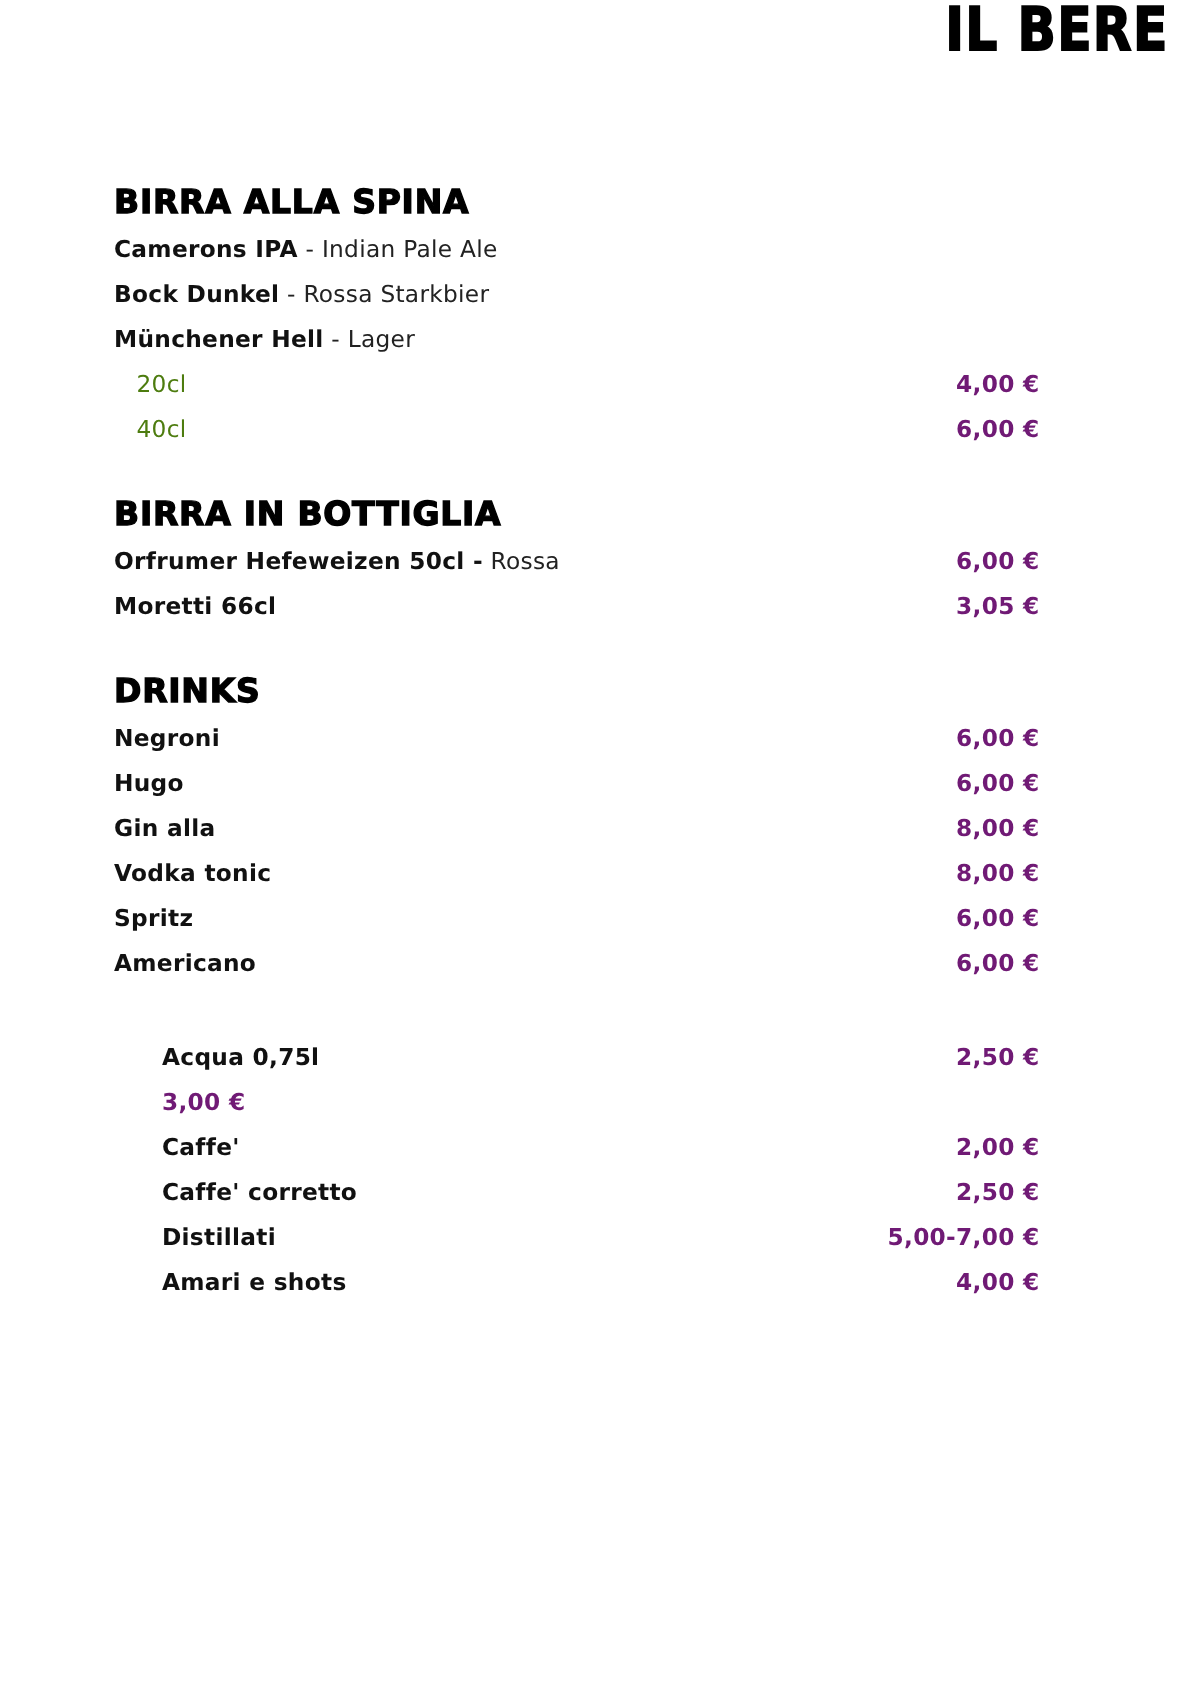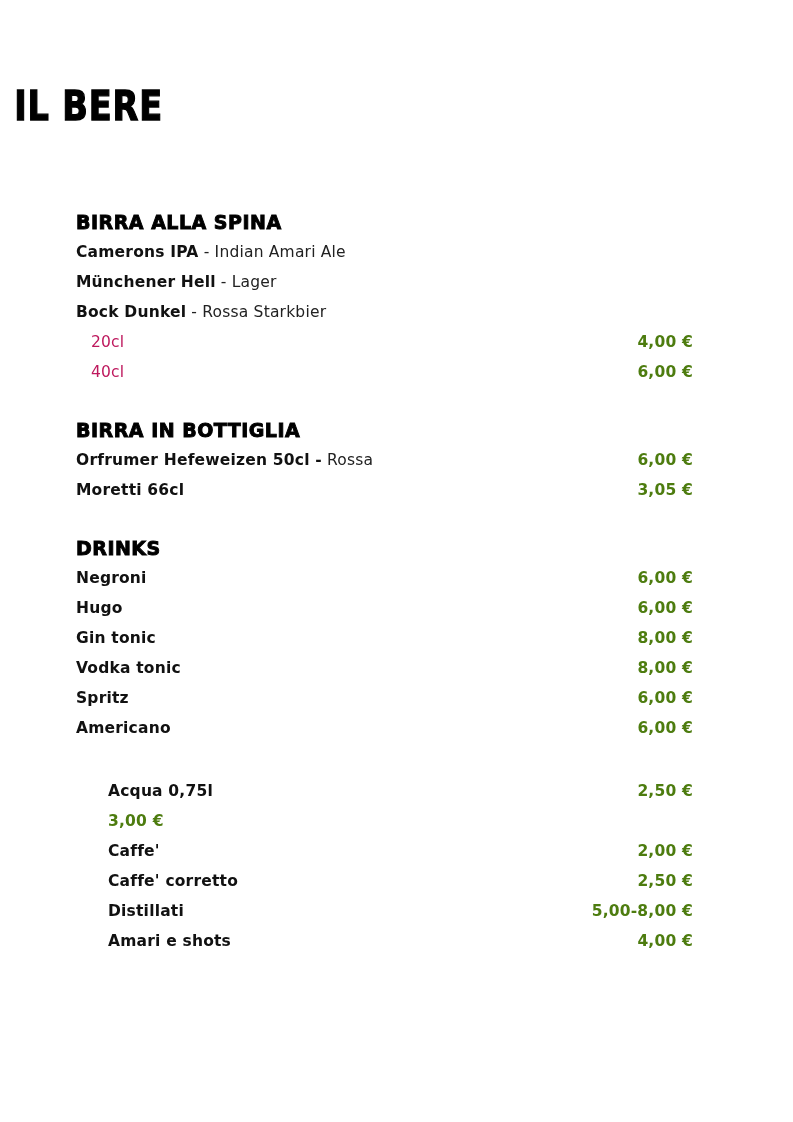--- a/index.html
+++ b/index.html
@@ -8,85 +8,85 @@
     background:#ffffff;
     font-family:"DejaVu Sans", sans-serif;
     color:#151515;
   }
   .page {
     position:relative;
     width:793px; height:1122px;
     overflow:hidden;
     background:#ffffff;
   }
-  .title-wrap { padding-top:86px; text-align:left; }
+  .title-wrap { text-align:right; }
   .menu-title {
     display:inline-block;
     font-size:40px;
     line-height:40px;
     font-weight:bold;
     letter-spacing:1px;
     color:#000;
     -webkit-text-stroke:1.3px #000;
     transform:scaleX(0.84);
     transform-origin:center;
     white-space:nowrap;
   }
   .content { margin:0 100px 0 76px; }
   .section { margin-top:28px; }
   .section.first { margin-top:81px; }
   .section.no-heading { margin-top:33px;margin-left:32px; }
   .section-heading {
     margin:0;
-    font-size:19px;
+    font-size:22px;
     line-height:30px;
     font-weight:bold;
     letter-spacing:0.5px;
     color:#000;
     -webkit-text-stroke:0.9px #000;
     white-space:nowrap;
   }
   .row {
     display:flex;
     justify-content:space-between;
     align-items:baseline;
     line-height:30px;
     font-size:15.5px;
     font-weight:bold;
     letter-spacing:0.2px;
     color:#111;
   }
   .label { white-space:pre-wrap; }
   .desc { font-weight:normal; color:#222; }
-  .row.size .nm { font-weight:normal; padding-left:15px; color:#be185d; }
-  .price { font-weight:bold; white-space:nowrap; color:#4d7c0f; }
+  .row.size .nm { font-weight:normal; padding-left:15px; color:#4d7c0f; }
+  .price { font-weight:bold; white-space:nowrap; color:#701a75; }
 </style>
 </head>
 <body>
 
 <div class="page">
 
   <div class="title-wrap">
     <span class="menu-title">IL BERE</span>
   </div>
 
   <div class="content">
 
     <div class="section first">
       <h2 class="section-heading">BIRRA ALLA SPINA</h2>
       <div class="row">
-        <span class="label"><b class="nm">Camerons IPA</b><span class="desc"> - Indian Amari Ale</span></span>
+        <span class="label"><b class="nm">Camerons IPA</b><span class="desc"> - Indian Pale Ale</span></span>
+        <span class="price"></span>
+      </div>
+      <div class="row">
+        <span class="label"><b class="nm">Bock Dunkel</b><span class="desc"> - Rossa Starkbier</span></span>
         <span class="price"></span>
       </div>
       <div class="row">
         <span class="label"><b class="nm">Münchener Hell</b><span class="desc"> - Lager</span></span>
-        <span class="price"></span>
-      </div>
-      <div class="row">
-        <span class="label"><b class="nm">Bock Dunkel</b><span class="desc"> - Rossa Starkbier</span></span>
         <span class="price"></span>
       </div>
       <div class="row size">
         <span class="label"><b class="nm">20cl</b></span>
         <span class="price">4,00 €</span>
       </div>
       <div class="row size">
         <span class="label"><b class="nm">40cl</b></span>
         <span class="price">6,00 €</span>
       </div>
@@ -108,21 +108,21 @@
       <h2 class="section-heading">DRINKS</h2>
       <div class="row">
         <span class="label"><b class="nm">Negroni</b></span>
         <span class="price">6,00 €</span>
       </div>
       <div class="row">
         <span class="label"><b class="nm">Hugo</b></span>
         <span class="price">6,00 €</span>
       </div>
       <div class="row">
-        <span class="label"><b class="nm">Gin tonic</b></span>
+        <span class="label"><b class="nm">Gin alla</b></span>
         <span class="price">8,00 €</span>
       </div>
       <div class="row">
         <span class="label"><b class="nm">Vodka tonic</b></span>
         <span class="price">8,00 €</span>
       </div>
       <div class="row">
         <span class="label"><b class="nm">Spritz</b></span>
         <span class="price">6,00 €</span>
       </div>
@@ -143,21 +143,21 @@
       <div class="row">
         <span class="label"><b class="nm">Caffe'</b></span>
         <span class="price">2,00 €</span>
       </div>
       <div class="row">
         <span class="label"><b class="nm">Caffe' corretto</b></span>
         <span class="price">2,50 €</span>
       </div>
       <div class="row">
         <span class="label"><b class="nm">Distillati</b></span>
-        <span class="price">5,00-8,00 €</span>
+        <span class="price">5,00-7,00 €</span>
       </div>
       <div class="row">
         <span class="label"><b class="nm">Amari e shots</b></span>
         <span class="price">4,00 €</span>
       </div>
     </div>
 
   </div>
 </div>
 

